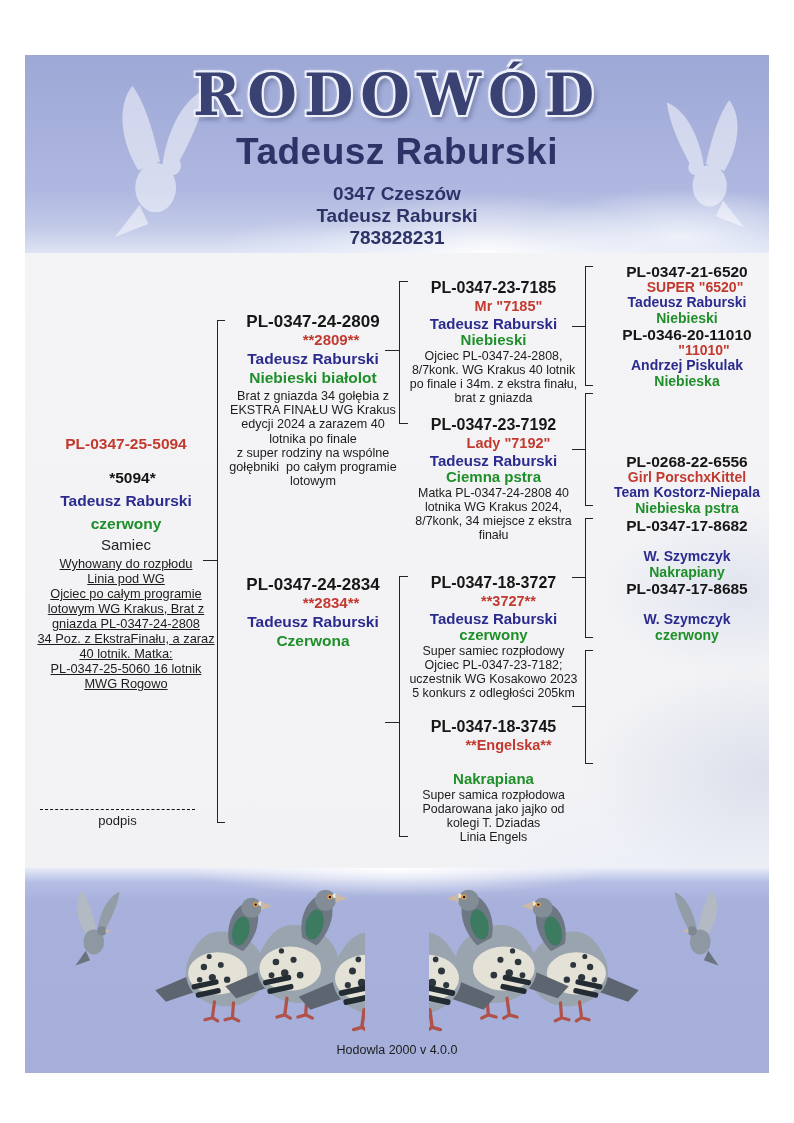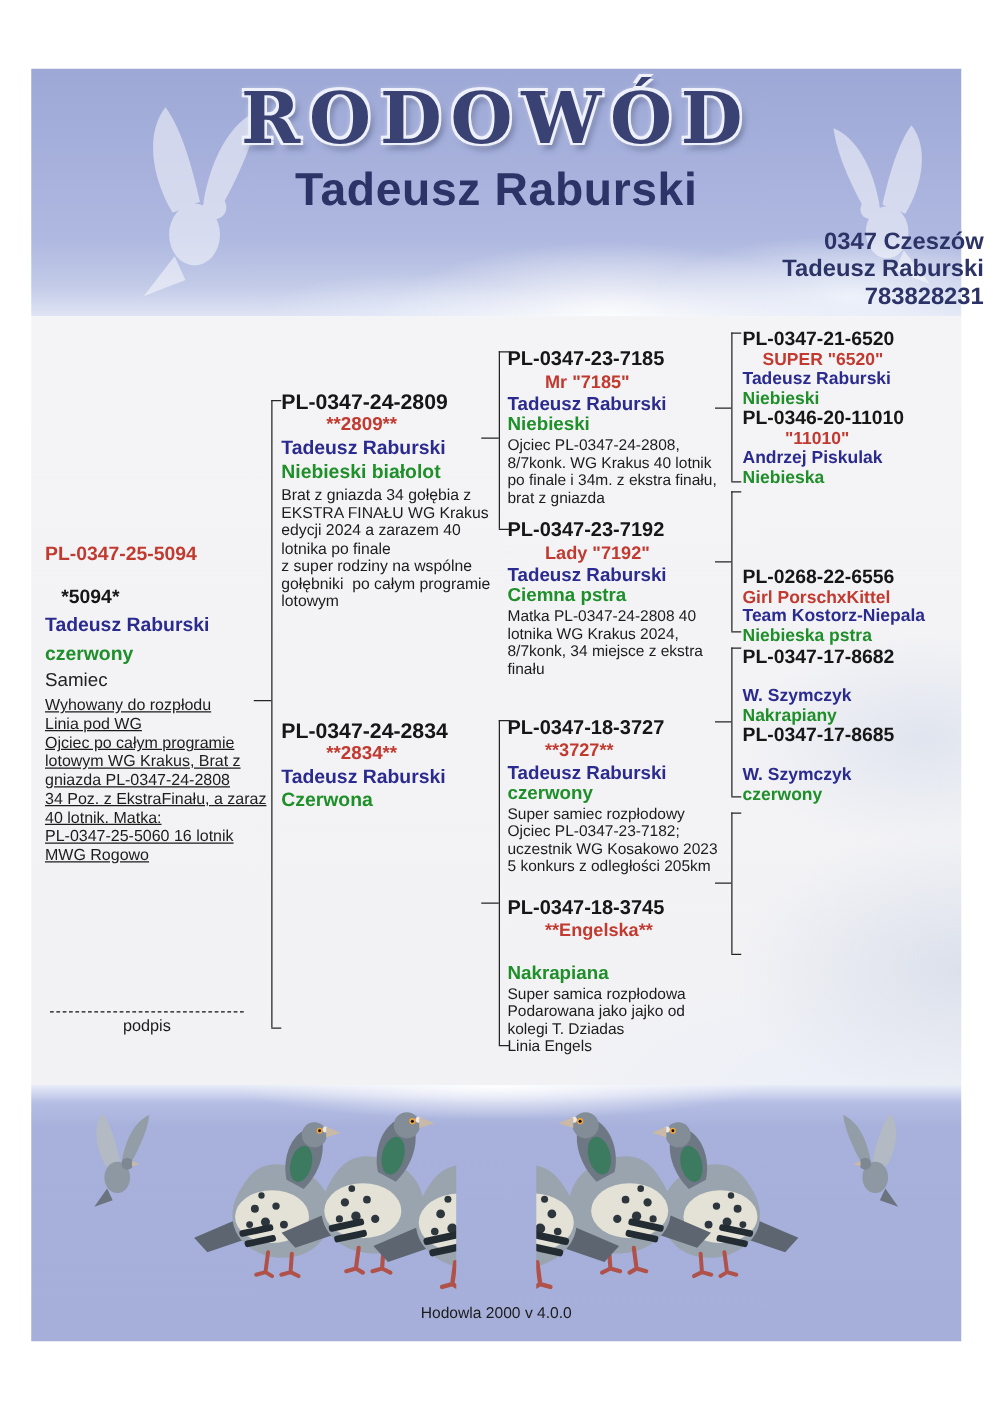--- a/index.html
+++ b/index.html
@@ -14,39 +14,39 @@
       radial-gradient(ellipse 220px 70px at 88% 92%, rgba(244,247,253,.85), rgba(244,247,253,0) 70%),
       radial-gradient(ellipse 160px 50px at 40% 100%, rgba(230,236,250,.7), rgba(230,236,250,0) 70%),
       linear-gradient(180deg,#9da8d6 0%,#a7b1dc 40%,#aeb8e0 68%,#c3cbe8 88%,#dfe4f4 100%);}
   .h-title{position:absolute;left:0;top:6px;width:100%;text-align:center;
     font-family:"DejaVu Serif",serif;font-weight:bold;font-size:57px;letter-spacing:7px;
     color:#3a4273;
     text-shadow:-2px -2px 0 #eef1fa, 2px -2px 0 #eef1fa, -2px 2px 0 #eef1fa, 2px 2px 0 #eef1fa,
                 0 0 5px rgba(255,255,255,.95), 3px 4px 5px rgba(42,52,94,.55);}
   .h-name{position:absolute;left:0;top:76px;width:100%;text-align:center;
     font-weight:bold;font-size:37px;color:#2c3366;letter-spacing:0.5px;}
-  .h-sub{position:absolute;left:18px;width:100%;text-align:right;font-weight:bold;
+  .h-sub{position:absolute;left:0;width:100%;text-align:center;font-weight:bold;
     font-size:19px;color:#2c3366;}
   .ghost{position:absolute;opacity:.55;}
 
   
   #main-area{position:absolute;left:25px;top:253px;width:744px;height:615px;
     background:
       radial-gradient(ellipse 200px 120px at 96% 55%, rgba(222,227,238,.9), rgba(222,227,238,0) 70%),
       radial-gradient(ellipse 260px 160px at 100% 85%, rgba(214,220,234,.8), rgba(255,255,255,0) 70%),
       radial-gradient(ellipse 300px 120px at 85% 100%, rgba(235,239,248,.9), rgba(235,239,248,0) 70%),
       linear-gradient(180deg,#f4f4f6 0%,#f2f2f5 100%);}
 
   .ring{font-weight:bold;color:#161616;}
   .alias{font-weight:bold;color:#c23a2f;}
   .owner{font-weight:bold;color:#2b2b8f;}
   .colr{font-weight:bold;color:#1f8f2a;}
   .desc{color:#1c1c1c;white-space:pre;}
 
-  .pbox{position:absolute;}
+  .pbox{position:absolute;text-align:center;}
 
   
   #subject-box{left:11px;top:182px;width:180px;}
   #subject-box .ring{font-size:15.5px;color:#c23a2f;line-height:18px;}
   #subject-box .s-name{font-weight:bold;color:#161616;font-size:15.5px;margin-top:14px;
       padding-left:13px;line-height:22px;}
   #subject-box .owner{font-size:15.5px;line-height:23px;}
   #subject-box .colr{font-size:15.5px;line-height:24px;}
   #subject-box .sex{font-size:15px;color:#222;line-height:18px;}
   #subject-box .desc{font-size:12.8px;line-height:15px;margin-top:2px;text-decoration:underline;}

